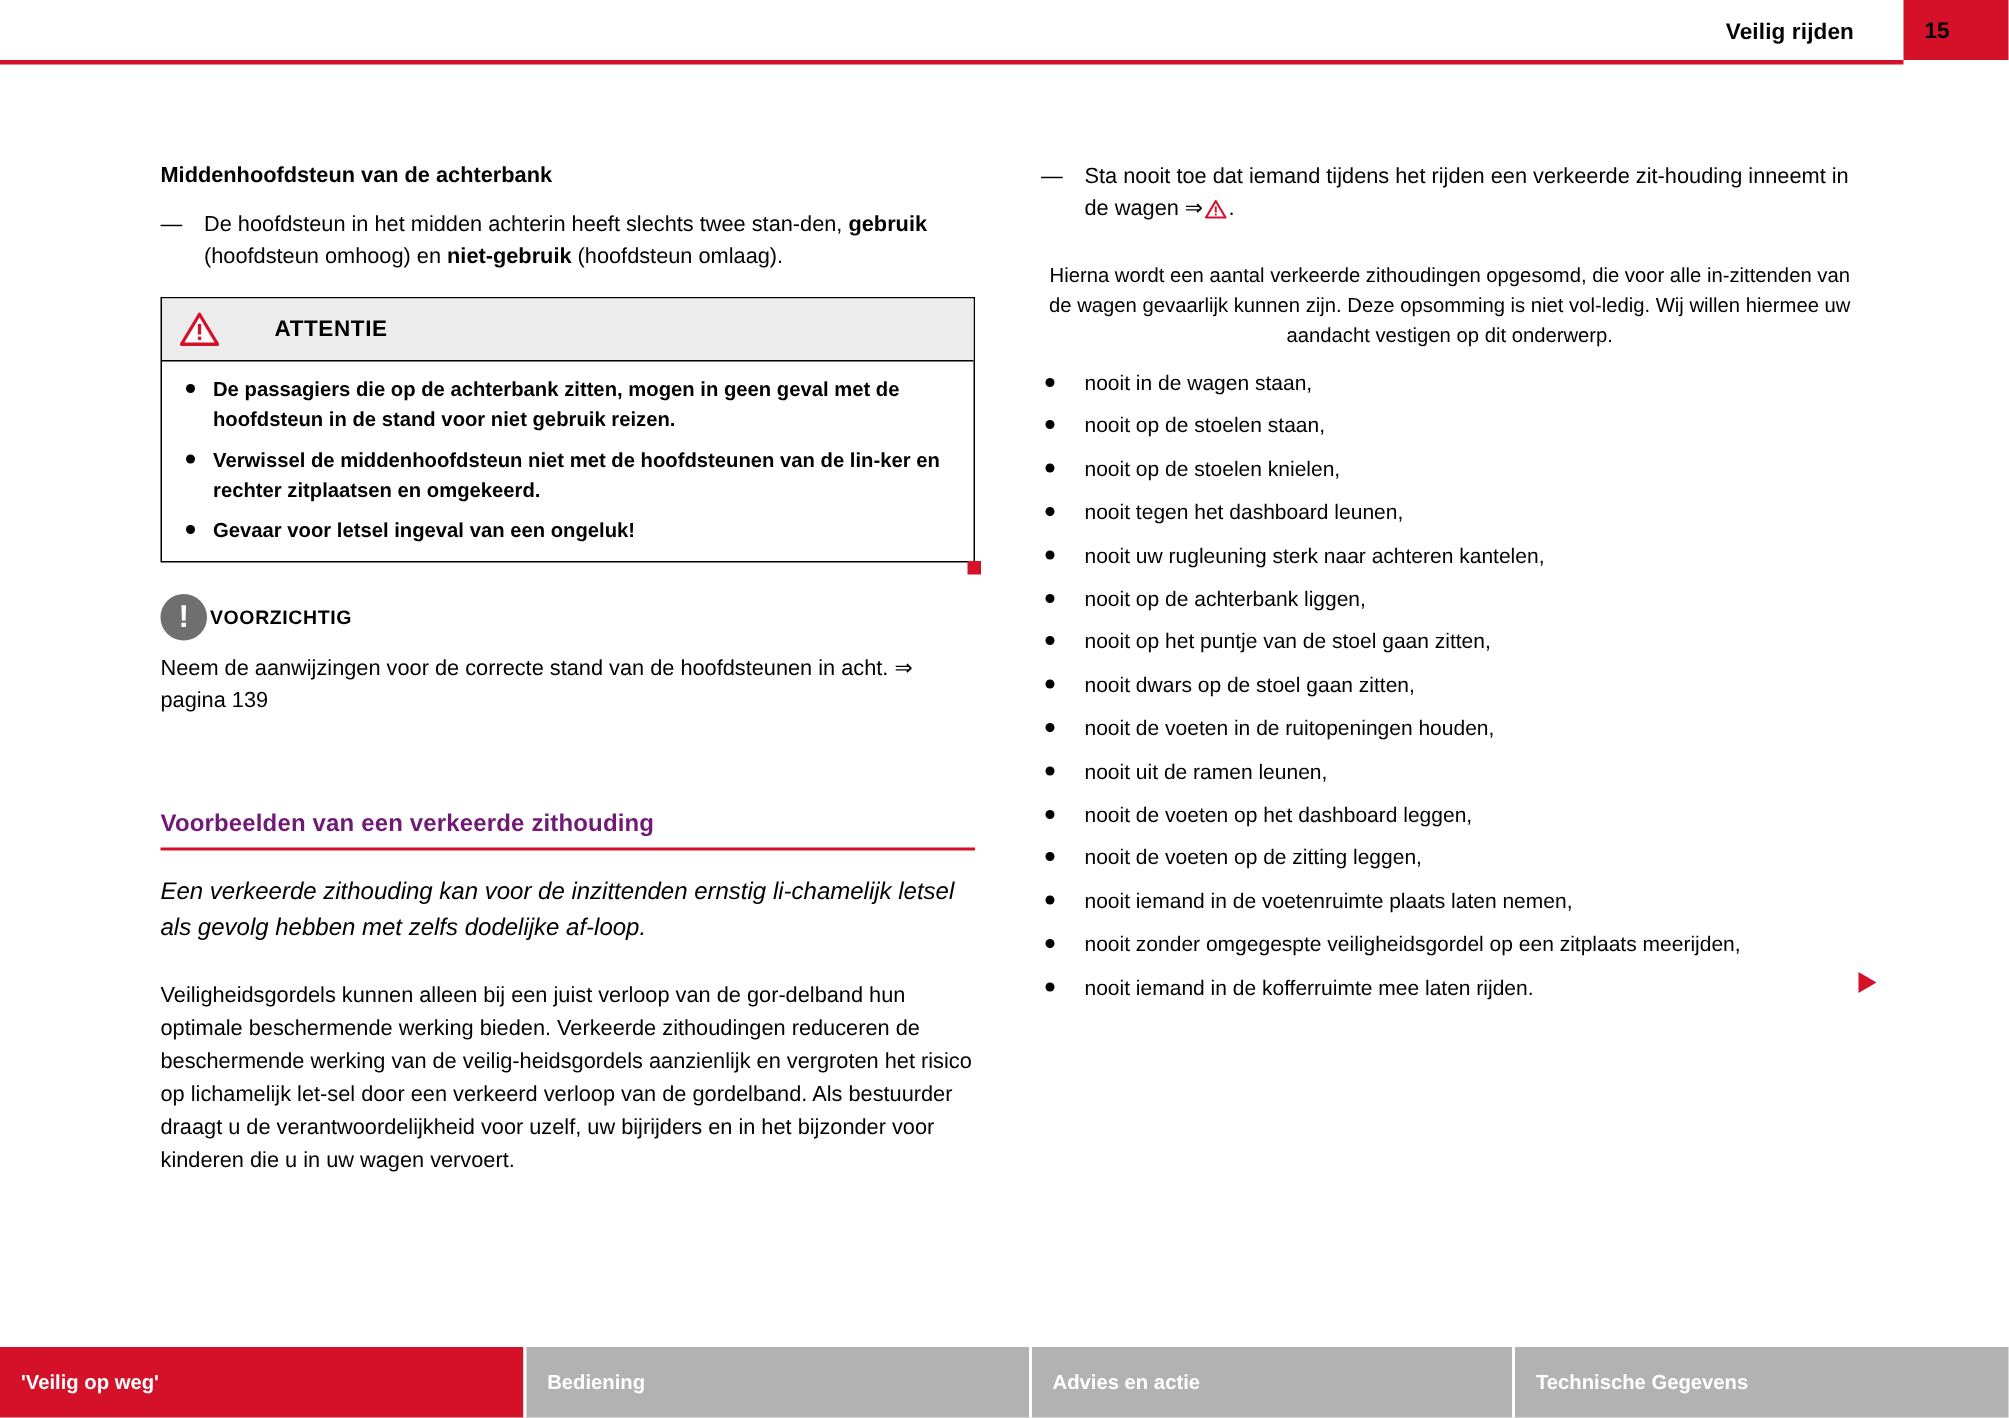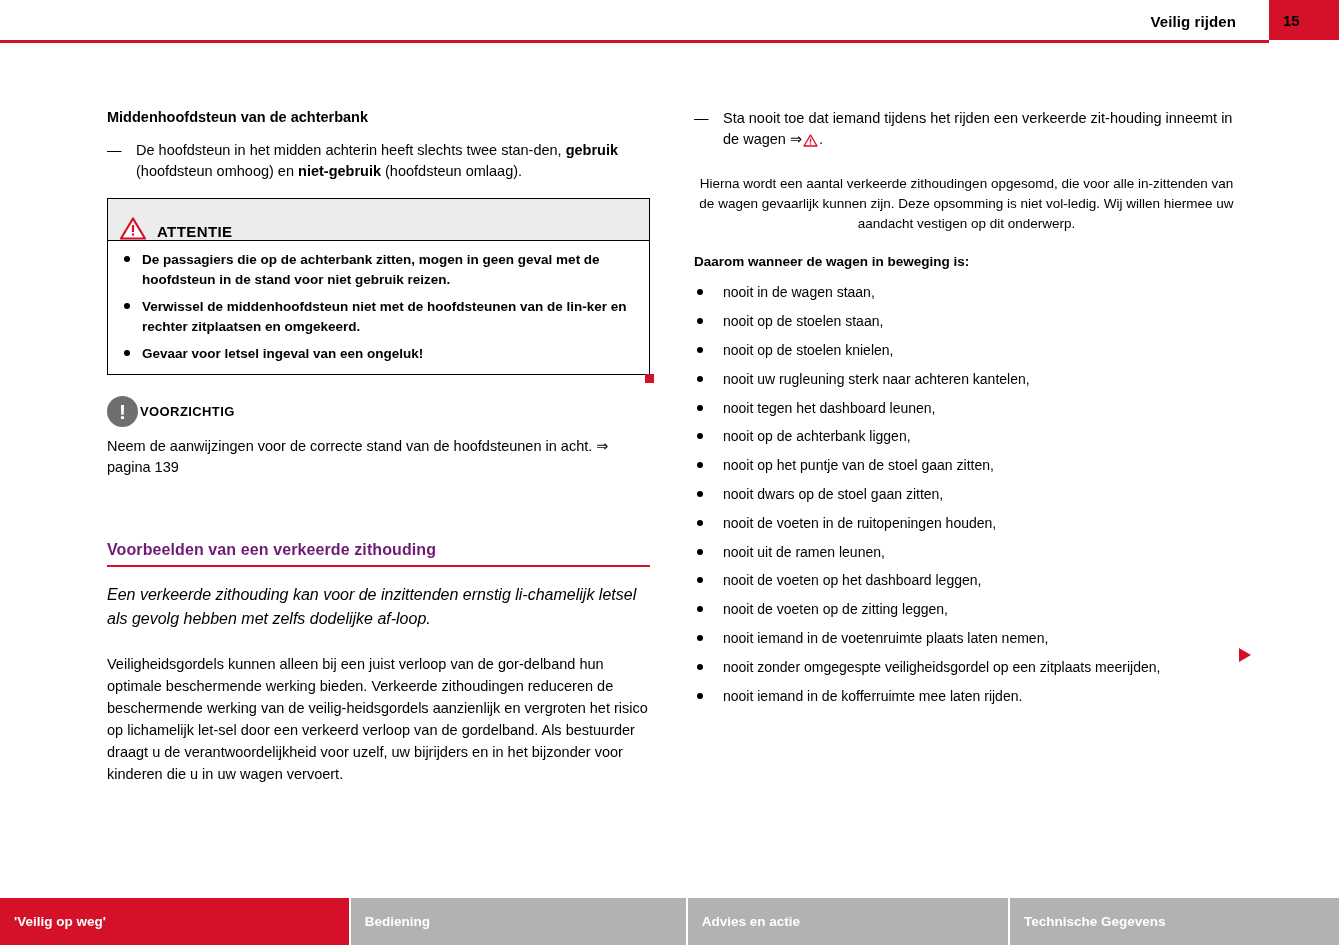--- a/index.html
+++ b/index.html
@@ -97,23 +97,24 @@
     border: 1px solid #000;
     margin-top: 16px;
     width: 543px;
     box-sizing: border-box;
   }
   .attentie-head {
     background: #ececec;
     border-bottom: 1px solid #000;
     height: 42px;
     display: flex;
-    align-items: flex-end;
+    align-items: center;
     padding-left: 12px;
     box-sizing: border-box;
+    gap: 26px;
   }
   .tri-icon {
     width: 26px;
     height: 23px;
     position: relative;
     flex: 0 0 auto;
   }
   .tri-icon svg { display: block; }
   .attentie-title {
     font-size: 15px;
@@ -364,28 +365,27 @@
     <span class="dash">—</span>
     <span>Sta nooit toe dat iemand tijdens het rijden een verkeerde zit-houding inneemt in de wagen ⇒</span><span class="tri-inline"><svg width="15" height="13" viewBox="0 0 15 13">
           <path d="M7.5 1 L14 12 L1 12 Z" fill="#ffffff" stroke="#d5112a" stroke-width="1.4" stroke-linejoin="round"></path>
           <rect x="6.85" y="4.6" width="1.3" height="4" fill="#d5112a"></rect>
           <rect x="6.85" y="9.4" width="1.3" height="1.3" fill="#d5112a"></rect>
         </svg></span><span>.</span>
   </div>
 
   <p class="intro-p">Hierna wordt een aantal verkeerde zithoudingen opgesomd, die voor alle in-zittenden van de wagen gevaarlijk kunnen zijn. Deze opsomming is niet vol-ledig. Wij willen hiermee uw aandacht vestigen op dit onderwerp.</p>
 
-  <p class="bold-lead">Daarom wanneer de wagen in beweging is:</p>
 
   <div class="dot-list">
     <div class="dot-item"><span class="ddot"></span><span>nooit in de wagen staan,</span></div>
     <div class="dot-item"><span class="ddot"></span><span>nooit op de stoelen staan,</span></div>
     <div class="dot-item"><span class="ddot"></span><span>nooit op de stoelen knielen,</span></div>
+    <div class="dot-item"><span class="ddot"></span><span>nooit tegen het dashboard leunen,</span></div>
     <div class="dot-item"><span class="ddot"></span><span>nooit uw rugleuning sterk naar achteren kantelen,</span></div>
-    <div class="dot-item"><span class="ddot"></span><span>nooit tegen het dashboard leunen,</span></div>
     <div class="dot-item"><span class="ddot"></span><span>nooit op de achterbank liggen,</span></div>
     <div class="dot-item"><span class="ddot"></span><span>nooit op het puntje van de stoel gaan zitten,</span></div>
     <div class="dot-item"><span class="ddot"></span><span>nooit dwars op de stoel gaan zitten,</span></div>
     <div class="dot-item"><span class="ddot"></span><span>nooit de voeten in de ruitopeningen houden,</span></div>
     <div class="dot-item"><span class="ddot"></span><span>nooit uit de ramen leunen,</span></div>
     <div class="dot-item"><span class="ddot"></span><span>nooit de voeten op het dashboard leggen,</span></div>
     <div class="dot-item"><span class="ddot"></span><span>nooit de voeten op de zitting leggen,</span></div>
     <div class="dot-item"><span class="ddot"></span><span>nooit iemand in de voetenruimte plaats laten nemen,</span></div>
     <div class="dot-item"><span class="ddot"></span><span>nooit zonder omgegespte veiligheidsgordel op een zitplaats meerijden,</span></div>
     <div class="dot-item"><span class="ddot"></span><span>nooit iemand in de kofferruimte mee laten rijden.</span></div>

